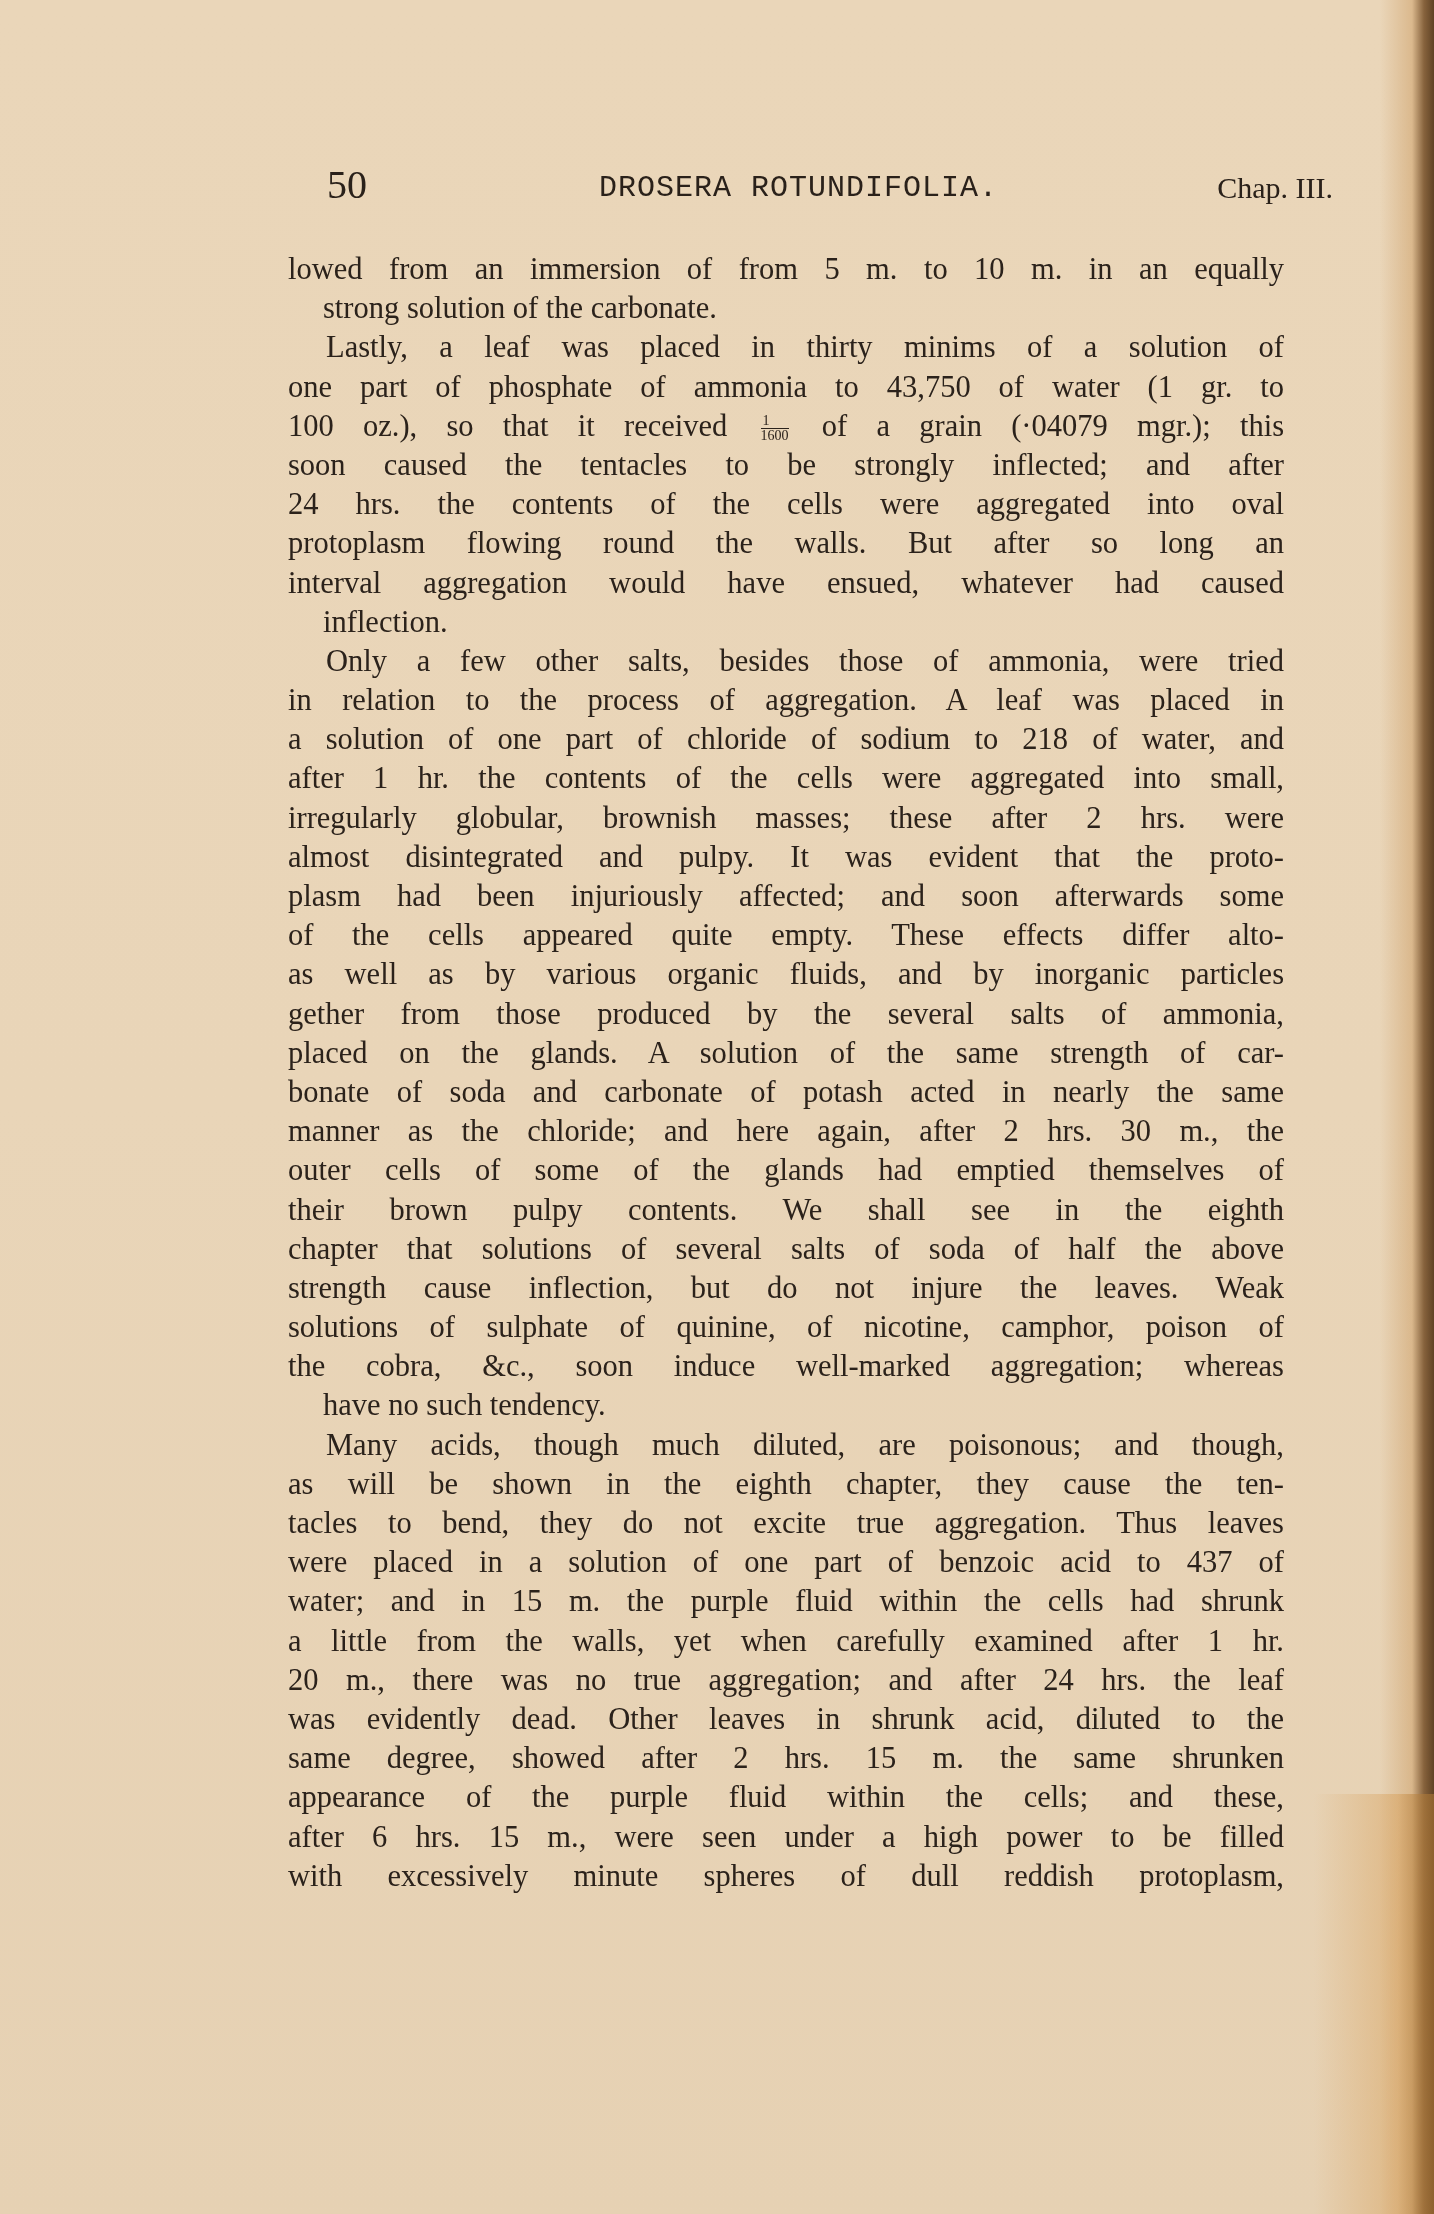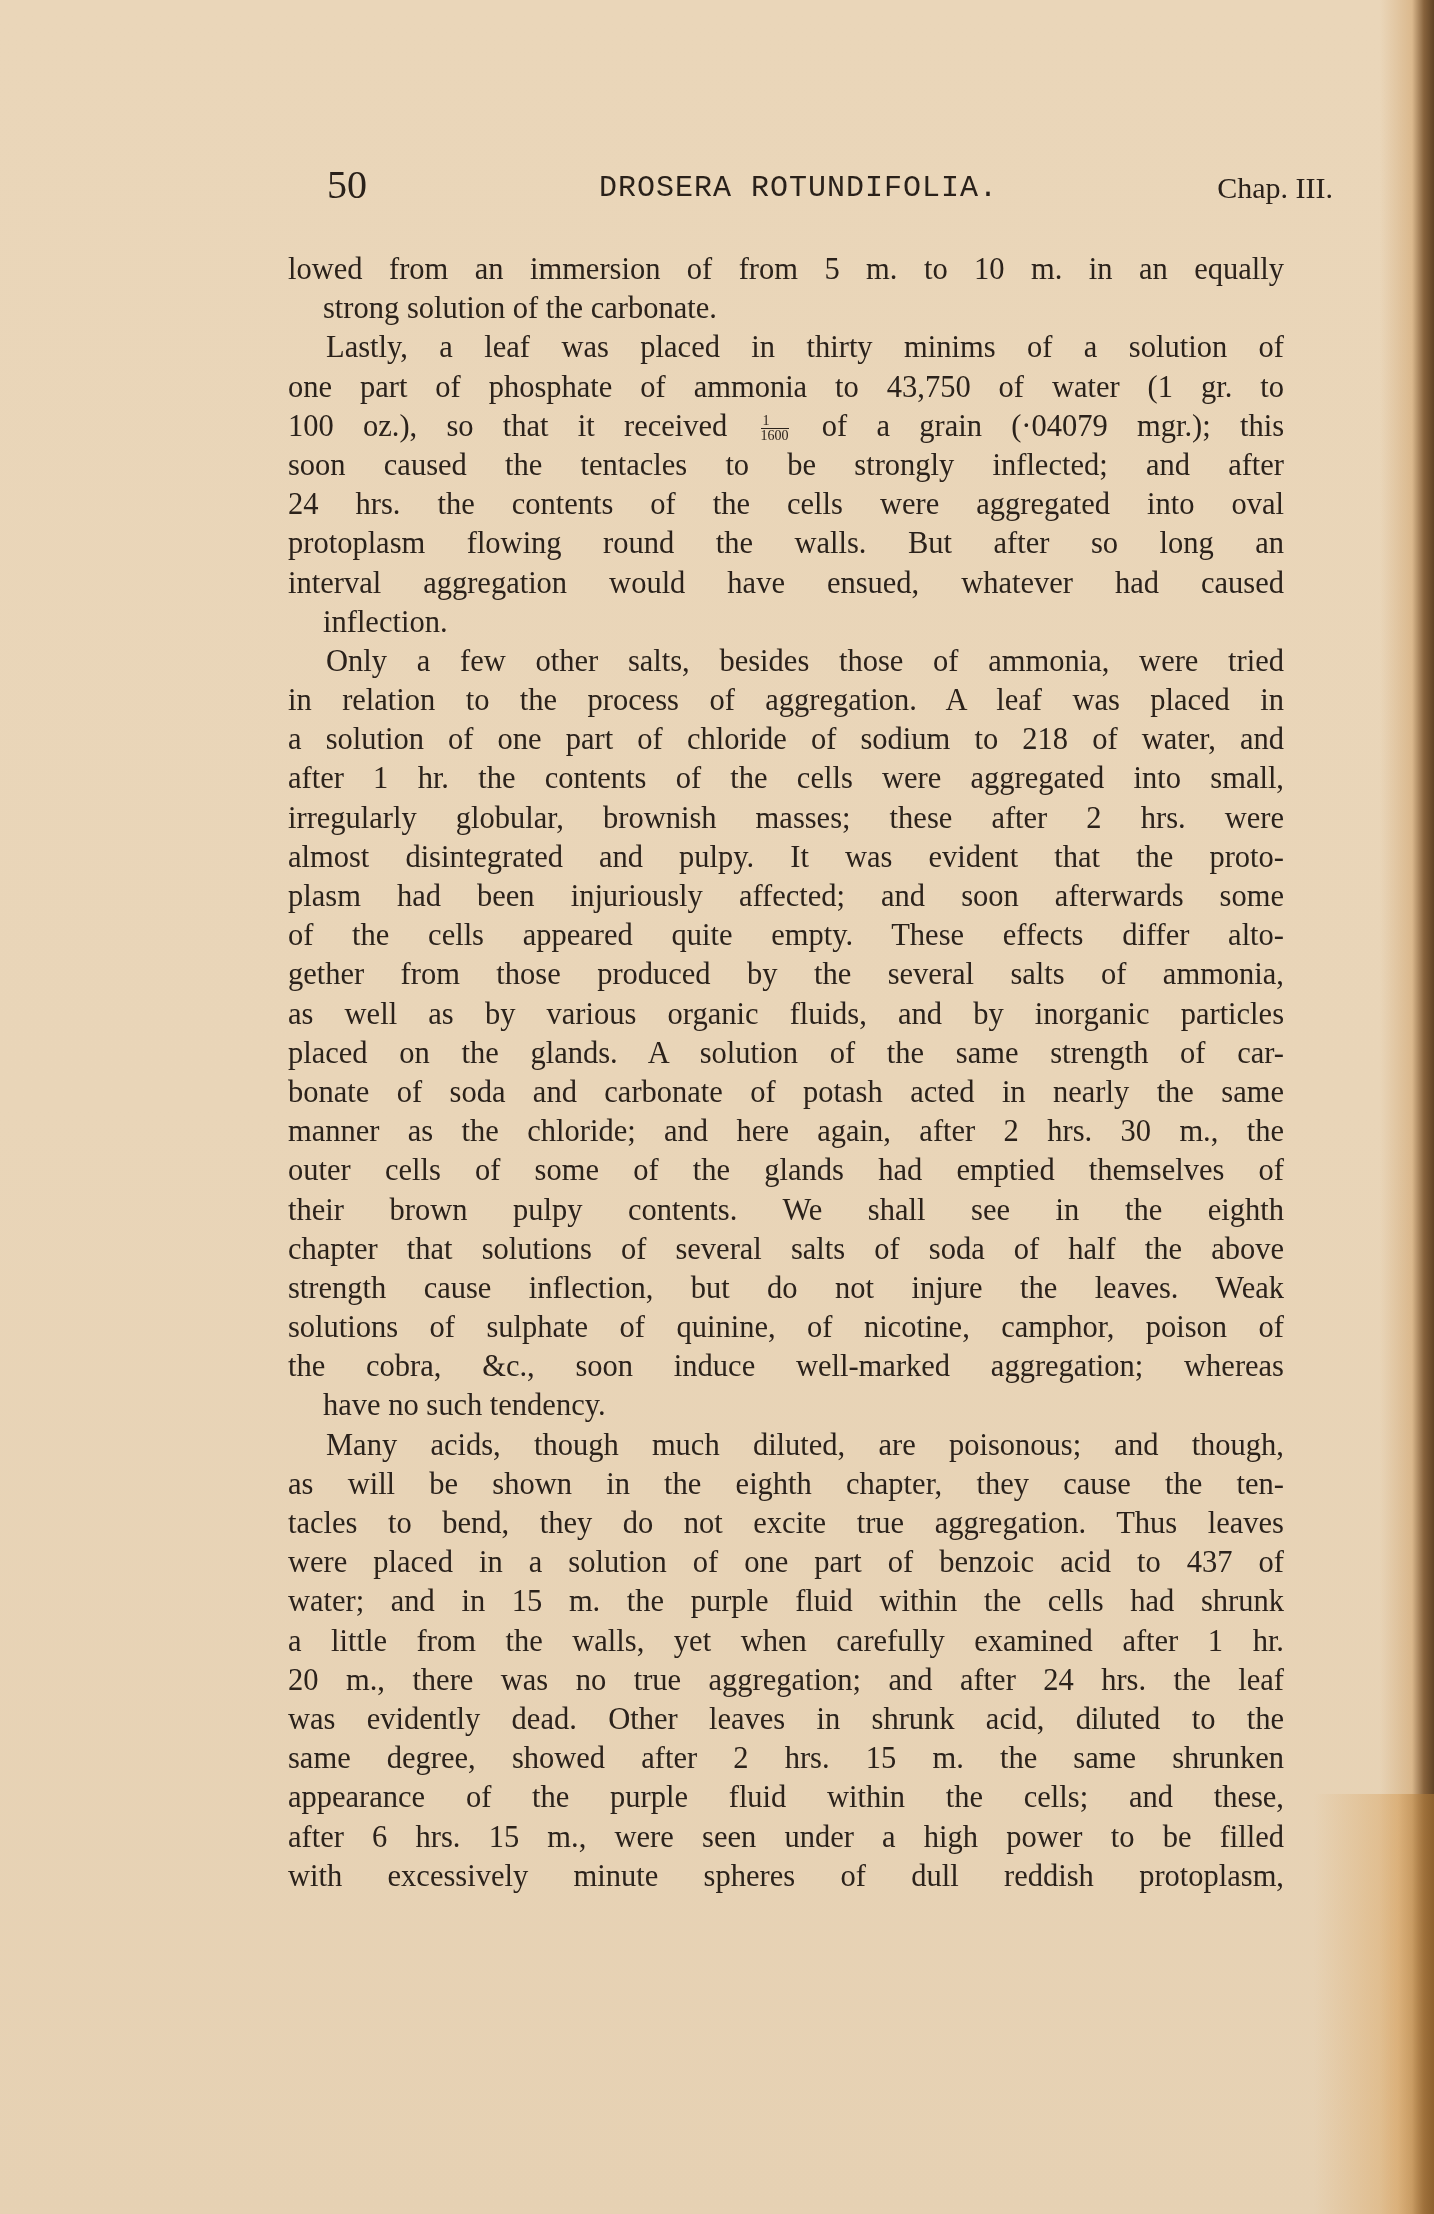--- a/index.html
+++ b/index.html
@@ -65,22 +65,22 @@
       <span class="line">interval aggregation would have ensued, whatever had caused</span>
       <span class="line last">inflection.</span>
       <span class="line indent">Only a few other salts, besides those of ammonia, were tried</span>
       <span class="line">in relation to the process of aggregation.  A leaf was placed in</span>
       <span class="line">a solution of one part of chloride of sodium to 218 of water, and</span>
       <span class="line">after 1 hr. the contents of the cells were aggregated into small,</span>
       <span class="line">irregularly globular, brownish masses; these after 2 hrs. were</span>
       <span class="line">almost disintegrated and pulpy.  It was evident that the proto-</span>
       <span class="line">plasm had been injuriously affected; and soon afterwards some</span>
       <span class="line">of the cells appeared quite empty.  These effects differ alto-</span>
+      <span class="line">as well as by various organic fluids, and by inorganic particles</span>
       <span class="line">gether from those produced by the several salts of ammonia,</span>
-      <span class="line">as well as by various organic fluids, and by inorganic particles</span>
       <span class="line">placed on the glands.  A solution of the same strength of car-</span>
       <span class="line">bonate of soda and carbonate of potash acted in nearly the same</span>
       <span class="line">manner as the chloride; and here again, after 2 hrs. 30 m., the</span>
       <span class="line">outer cells of some of the glands had emptied themselves of</span>
       <span class="line">their brown pulpy contents.  We shall see in the eighth</span>
       <span class="line">chapter that solutions of several salts of soda of half the above</span>
       <span class="line">strength cause inflection, but do not injure the leaves.  Weak</span>
       <span class="line">solutions of sulphate of quinine, of nicotine, camphor, poison of</span>
       <span class="line">the cobra, &amp;c., soon induce well-marked aggregation; whereas</span>
       <span class="line last">have no such tendency.</span>

